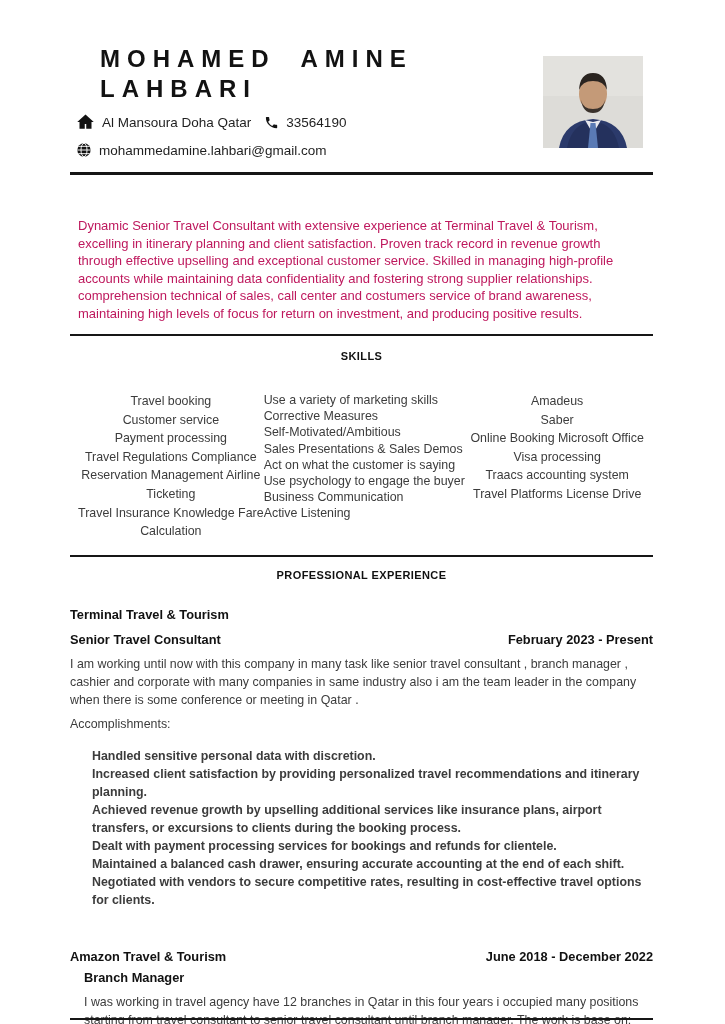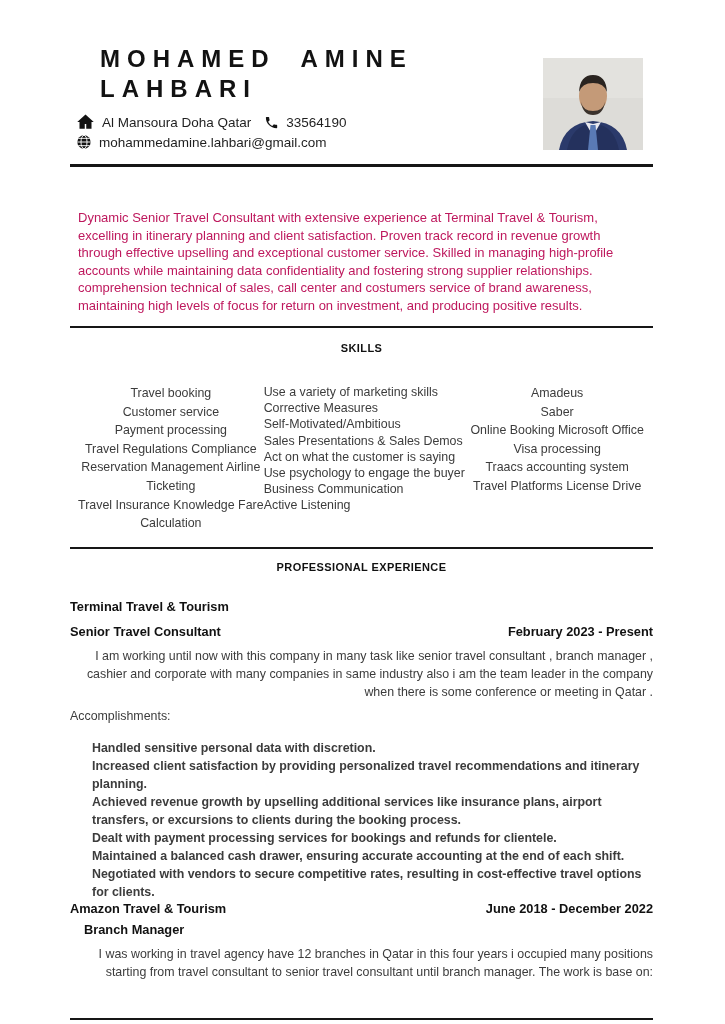--- a/index.html
+++ b/index.html
@@ -4,26 +4,26 @@
 <style>
   * { margin:0; padding:0; box-sizing:border-box; }
   html,body { background:#ffffff; }
   .page {
     width:725px; height:1024px; margin:0 auto; position:relative;
     background:#ffffff; overflow:hidden;
     font-family:"Liberation Sans", sans-serif; color:#3a3a3a;
     padding:44px 72px 0 70px;
   }
   
-  .header { display:flex; justify-content:space-between; align-items:flex-end; }
+  .header { display:flex; justify-content:space-between; align-items:center; }
   .header-left { padding-left:30px; }
   .name-block { color:#121212; font-weight:bold; font-size:24px; line-height:30px; letter-spacing:7px; word-spacing:12px; }
   .contact { margin-top:9px; font-size:13.5px; color:#1f1f1f; }
   .contact-row { display:flex; align-items:center; gap:7px; margin-top:2px; margin-left:-24px; }
-  .contact-row.second { margin-top:3px; }
+  .contact-row.second { margin-top:11px; }
   .icon { display:inline-flex; align-items:center; justify-content:center; flex:0 0 auto; }
   .photo { width:100px; height:92px; flex:0 0 auto; margin-right:10px; margin-top:2px; background:#d8d8d4; }
   .photo svg { display:block; }
   
   .divider { border:none; border-top:3px solid #161616; margin-top:14px; }
   .divider.thin { border-top-width:2px; }
   .divider.mid1 { margin-top:12px; }
   .divider.mid2 { margin-top:14px; }
   .bottom-divider { position:absolute; left:70px; right:72px; bottom:4px; border:none; border-top:2px solid #161616; }
   
@@ -34,24 +34,24 @@
   
   .skills-grid { display:flex; justify-content:space-between; margin-top:30px; padding:0 8px; }
   .skill-col { list-style:none; font-size:12.4px; color:#3c3c3c; }
   .skill-col.c1 { width:186px; text-align:center; line-height:18.6px; }
   .skill-col.c2 { width:206px; text-align:left; line-height:16.2px; }
   .skill-col.c3 { width:176px; text-align:center; line-height:18.6px; }
   
   .job1-company { margin-top:26px; font-size:12.8px; font-weight:bold; color:#111; }
   .role-row { display:flex; justify-content:space-between; align-items:baseline; margin-top:10px; }
   .role-row .role, .role-row .dates, .company-row .company, .company-row .dates { font-size:12.8px; font-weight:bold; color:#111; }
-  .job-desc { margin-top:8px; font-size:12.4px; line-height:18px; color:#3c3c3c;text-align:right; }
+  .job-desc { margin-top:8px; font-size:12.4px; line-height:18px; color:#3c3c3c; }
   .accomplishments-label { margin-top:8px; font-size:12.4px; color:#3c3c3c; }
   .accomplishments { margin-top:16px; padding-left:22px; list-style:none; font-size:12.4px; line-height:18px; color:#3c3c3c;font-weight:bold; }
-  .company-row { display:flex; justify-content:space-between; align-items:flex-end; }
+  .company-row { display:flex; justify-content:space-between; align-items:flex-end; margin-top:40px; }
   .role2 { margin-top:6px; padding-left:14px; font-size:12.8px; font-weight:bold; color:#111; }
   .job-desc.indent { padding-left:14px; margin-top:8px; }
 </style>
 </head>
 <body>
 
 <div class="page">
 
   <div class="header">
     <div class="header-left">

